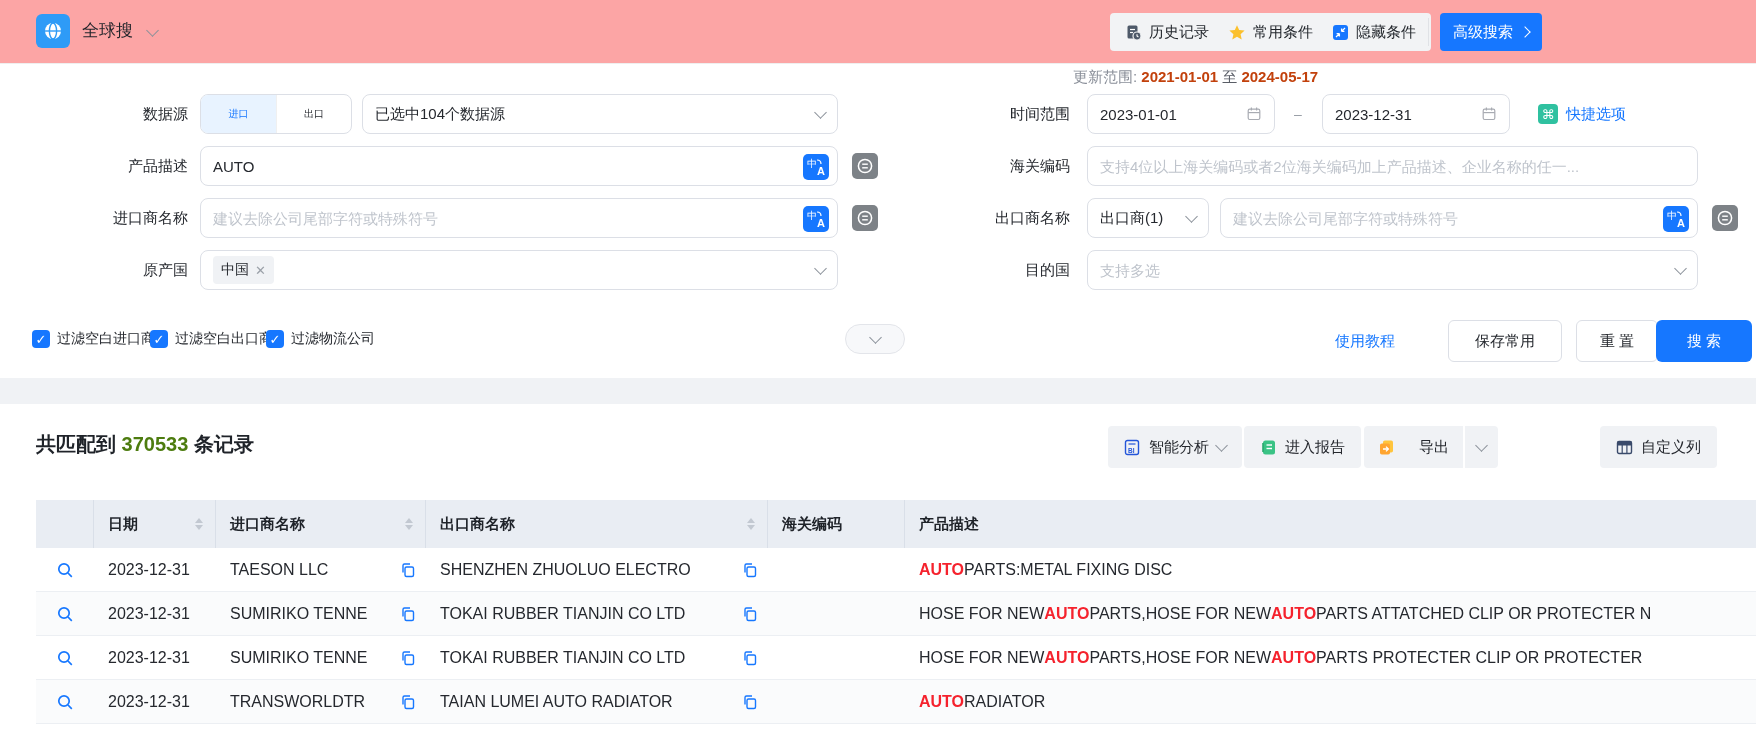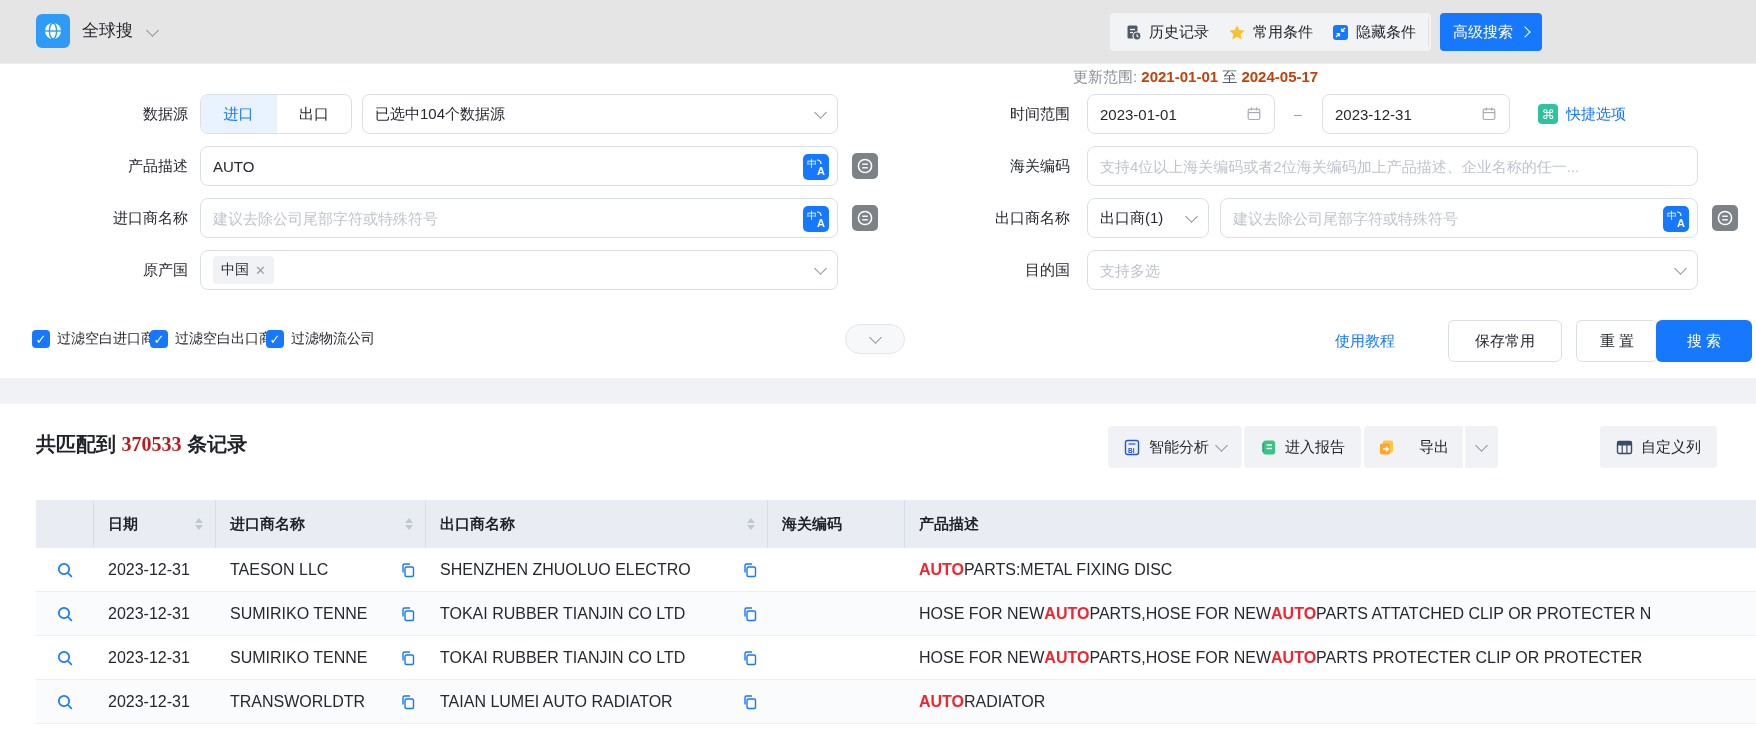--- a/index.html
+++ b/index.html
@@ -1,20 +1,20 @@
 <!DOCTYPE html>
 <html><head>
 <meta charset="utf-8">
 <style>
   * { margin:0; padding:0; box-sizing:border-box; }
   html,body { width:1756px; height:736px; }
   body { font-family:"Liberation Sans","DejaVu Sans",sans-serif; background:#fff; color:#25282e; font-size:14px; position:relative; overflow:hidden; }
 
   
-  .topbar { position:absolute; top:0; left:0; width:1756px; height:64px; background:#e5e5e5; border-bottom:1px solid #efefef; }
+  .topbar { position:absolute; top:0; left:0; width:1756px; height:64px; background:#fca5a5; border-bottom:1px solid #efefef; }
   .logo { position:absolute; left:36px; top:14px; width:34px; height:34px; background:#2e9bf7; border-radius:6px; display:flex; align-items:center; justify-content:center; }
   .app-name { position:absolute; left:82px; top:19px; font-size:17px; color:#1f2329; }
   .chev { display:inline-block; width:9px; height:9px; border-right:1.6px solid #8a9099; border-bottom:1.6px solid #8a9099; transform:rotate(45deg); }
   .app-chev { position:absolute; left:148px; top:26px; }
   .hbtn { position:absolute; top:13px; height:38px; background:#f2f3f5; border:none; border-radius:4px; display:flex; align-items:center; gap:7px; padding:0 15px; font-size:15px; color:#1f2329; cursor:pointer; font-family:inherit; }
   .vsep { position:absolute; left:1428px; top:18px; width:1px; height:28px; background:#e0e2e6; }
   .btn-primary { position:absolute; background:#1677ff; color:#fff; border:none; border-radius:4px; font-size:15px; display:flex; align-items:center; justify-content:center; gap:8px; cursor:pointer; font-family:inherit; }
   .adv { left:1440px; top:13px; width:102px; height:38px; }
   .chev.right-white { border-color:#fff; transform:rotate(-45deg); width:8px; height:8px; }
 
@@ -22,21 +22,21 @@
   .update-line { position:absolute; left:1073px; top:68px; font-size:15px; color:#8a8f99; }
   .update-line b { color:#c2410c; font-weight:bold; }
   .update-line .to { color:#595d66; }
   .flabel { position:absolute; width:158px; text-align:right; font-size:15px; color:#25282e; line-height:40px; }
   .flabel.l { left:30px; } .flabel.r { left:920px; width:150px; }
   .ctl { position:absolute; height:40px; border:1px solid #dcdfe6; border-radius:8px; background:#fff; display:flex; align-items:center; padding:0 12px; font-size:15px; color:#25282e; }
   .ctl .chev { margin-left:auto; margin-top:-3px; }
   .ctl input { border:none; outline:none; background:transparent; font:inherit; color:#25282e; flex:1; min-width:0; }
   .ctl input::placeholder { color:#bfc4cc; }
   .seg { position:absolute; left:200px; width:152px; height:40px; border:1px solid #dcdfe6; border-radius:8px; display:flex; overflow:hidden; background:#fff; }
-  .seg > div { width:50%; display:flex; align-items:center; justify-content:center; font-size:15px; cursor:pointer; }
+  .seg > div { width:50%; display:flex; align-items:center; justify-content:center; font-size:10px; cursor:pointer; }
   .seg .on { background:#e8f3ff; color:#1677ff; }
   .seg .off { color:#25282e; border-left:1px solid #f0f0f0; }
   .trans-icon { position:absolute; top:7px; right:8px; }
   .g-icon { position:absolute; width:26px; height:26px; }
   .tag { background:#f0f2f5; border-radius:4px; height:28px; display:inline-flex; align-items:center; gap:6px; padding:0 8px; font-size:14px; color:#25282e; }
   .tag .x { color:#9aa0a8; font-size:13px; cursor:pointer; }
   .dash { position:absolute; left:1288px; width:20px; text-align:center; line-height:40px; color:#9aa0a8; }
   .quick { position:absolute; left:1538px; display:flex; align-items:center; gap:8px; height:40px; cursor:pointer; }
   .quick span { color:#1677ff; font-size:15px; }
   .cbgroup { position:absolute; top:330px; display:flex; align-items:center; gap:7px; cursor:pointer; }
@@ -46,21 +46,21 @@
   .pill { position:absolute; left:845px; top:324px; width:60px; height:30px; border:1px solid #e3e5ea; background:#f7f8fa; border-radius:15px; display:flex; align-items:center; justify-content:center; cursor:pointer; }
   .pill .chev { margin-top:-4px; }
   .link { position:absolute; font-size:15px; color:#1677ff; cursor:pointer; line-height:42px; }
   .wbtn { position:absolute; top:320px; height:42px; background:#fff; border:1px solid #dcdfe6; border-radius:6px; font-size:15px; color:#25282e; cursor:pointer; font-family:inherit;margin-left:18px; }
   .search-btn { top:320px; width:96px; height:42px; border-radius:6px; font-size:15px; }
 
   .band { position:absolute; left:0; top:378px; width:1756px; height:26px; background:#f0f2f5; }
 
   
   .rtitle { position:absolute; left:36px; top:431px; font-size:20px; font-weight:bold; color:#1f2329; }
-  .rtitle .cnt { color:#b91c1c;font-family:Liberation Serif, serif; }
+  .rtitle .cnt { color:#4d7c0f; }
   .tbtn { position:absolute; top:426px; height:42px; background:#f0f2f5; border:none; border-radius:4px; display:flex; align-items:center; gap:8px; padding:0 16px; font-size:15px; color:#25282e; cursor:pointer; font-family:inherit; }
   .split { position:absolute; top:426px; display:flex; gap:2px; }
   .split .part { height:42px; background:#f0f2f5; display:flex; align-items:center; gap:24px; padding:0 14px; cursor:pointer; font-size:15px; }
   .split .part:first-child { border-radius:4px 0 0 4px; }
   .split .part:last-child { border-radius:0 4px 4px 0; padding:0 12px; }
 
   
   .table { position:absolute; left:36px; top:500px; width:1720px; display:grid; grid-template-columns:58px 122px 210px 342px 137px 851px; }
   .th { height:48px; background:#e9edf3; display:flex; align-items:center; font-size:15px; font-weight:bold; color:#1f2329; padding:0 14px; border-right:1px solid #d9dfe8; position:relative; }
   .th:nth-child(6) { border-right:none; }

